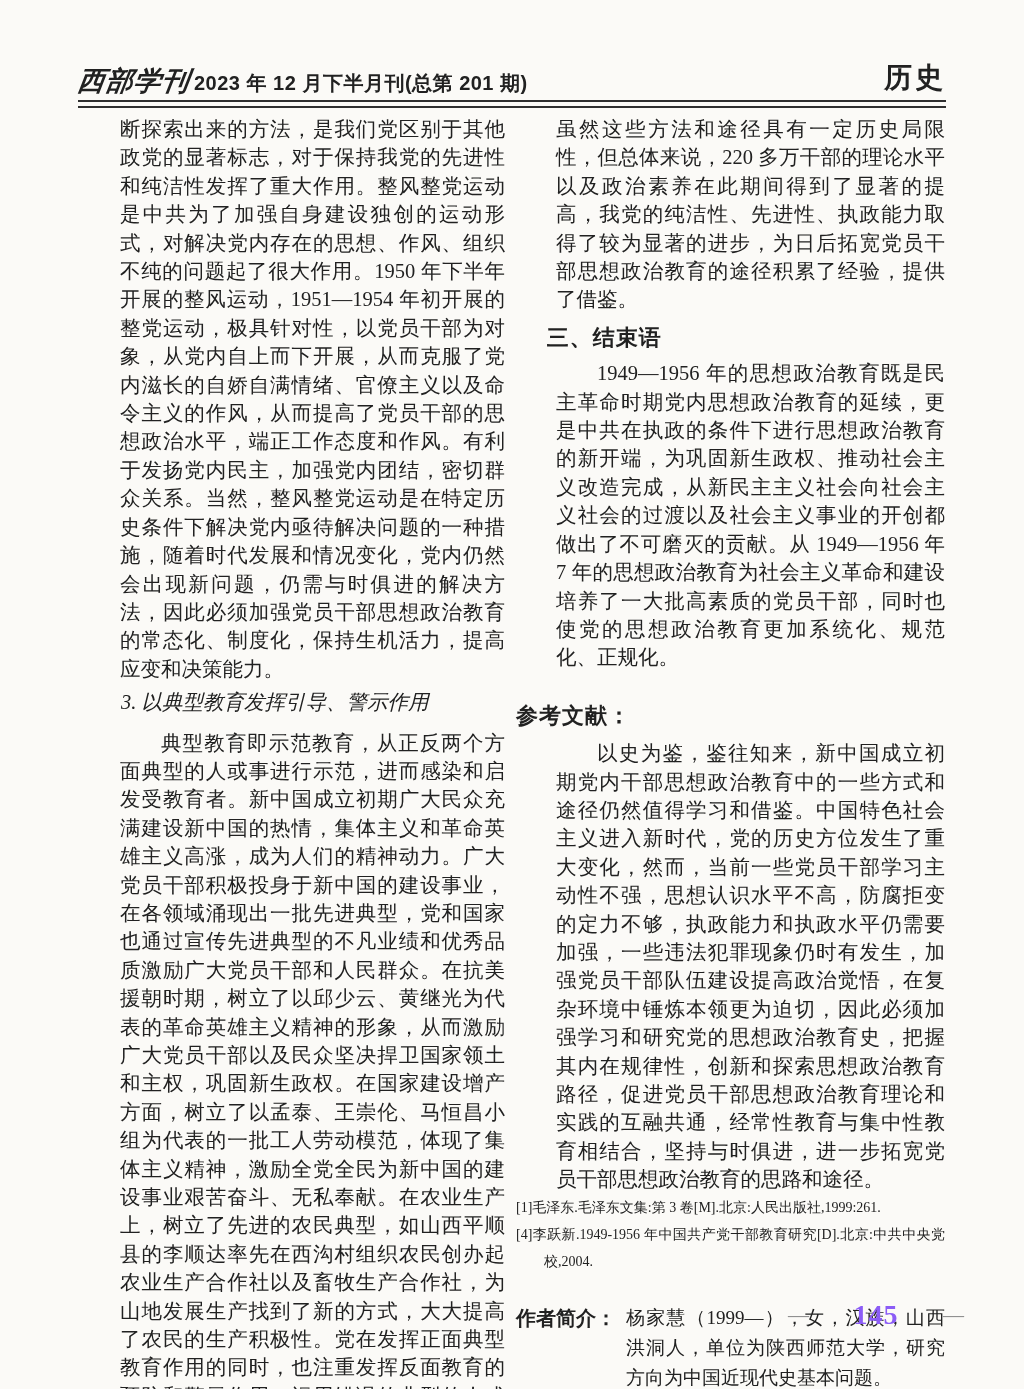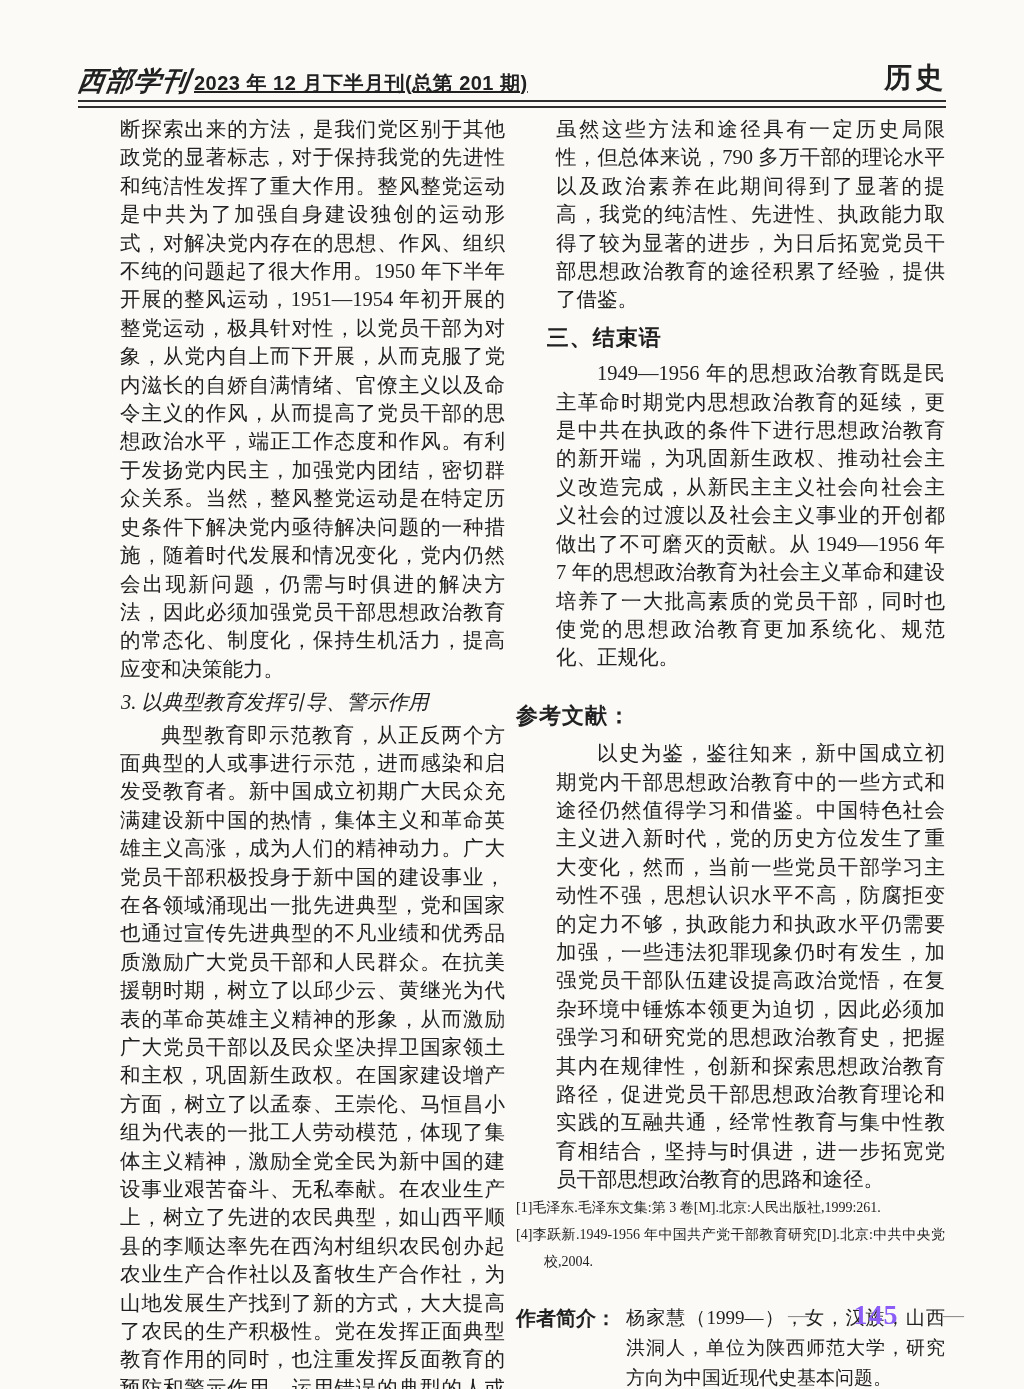--- a/index.html
+++ b/index.html
@@ -12,36 +12,36 @@
   .header{position:absolute;left:78px;right:78px;top:58px;height:36px;
     display:flex;justify-content:space-between;align-items:flex-end;}
   .header-left{display:flex;align-items:flex-end;}
   .journal-logo{
     font-family:"DejaVu Serif","Liberation Serif",serif;
     font-style:italic;font-weight:bold;font-size:27px;line-height:1;
     transform:skewX(-8deg);letter-spacing:1px;margin-right:4px;
   }
   .journal-issue{
     font-family:"Liberation Sans","DejaVu Sans",sans-serif;
-    font-weight:bold;font-size:20px;line-height:1.1;letter-spacing:.5px;text-decoration:underline;
+    font-weight:bold;font-size:20px;line-height:1.1;letter-spacing:.5px;
   }
   .section-label{
     font-family:"Liberation Sans","DejaVu Sans",sans-serif;
     font-weight:bold;font-size:28px;line-height:1.1;letter-spacing:3px;
   }
   .header-rule{position:absolute;left:78px;right:78px;top:100px;height:4px;
     border-top:2px solid #2f2f2f;border-bottom:2px solid #2f2f2f;}
   
   .col{position:absolute;top:115px;font-size:20.5px;line-height:28.4px;}
   #left-col{left:80px;width:425px;}
   #right-col{left:516px;width:429px;}
   .block{margin:0;}
   .paragraph{text-align:justify;text-justify:inter-ideograph;margin-left:40px;}
   .paragraph.indent{text-indent:2em;}
-  .subheading{font-style:italic;text-indent:2em;margin:5px 0 4px;}
+  .subheading{font-style:italic;text-indent:2em;margin:5px 0 12px;}
   .heading{
     font-family:"Liberation Sans","DejaVu Sans",sans-serif;
     font-weight:bold;font-size:22px;text-indent:1.4em;margin:10px 0 7px;
     letter-spacing:1px;
   }
   .ref-heading{
     font-family:"Liberation Sans","DejaVu Sans",sans-serif;
     font-weight:bold;font-size:22px;margin:30px 0 9px;letter-spacing:1px;
   }
   .reference{
@@ -74,21 +74,21 @@
 
   <div class="header-rule"></div>
 
   <div class="col" id="left-col">
       <div class="block paragraph">断探索出来的方法，是我们党区别于其他政党的显著标志，对于保持我党的先进性和纯洁性发挥了重大作用。整风整党运动是中共为了加强自身建设独创的运动形式，对解决党内存在的思想、作风、组织不纯的问题起了很大作用。1950 年下半年开展的整风运动，1951—1954 年初开展的整党运动，极具针对性，以党员干部为对象，从党内自上而下开展，从而克服了党内滋长的自娇自满情绪、官僚主义以及命令主义的作风，从而提高了党员干部的思想政治水平，端正工作态度和作风。有利于发扬党内民主，加强党内团结，密切群众关系。当然，整风整党运动是在特定历史条件下解决党内亟待解决问题的一种措施，随着时代发展和情况变化，党内仍然会出现新问题，仍需与时俱进的解决方法，因此必须加强党员干部思想政治教育的常态化、制度化，保持生机活力，提高应变和决策能力。</div>
       <div class="block subheading">3. 以典型教育发挥引导、警示作用</div>
       <div class="block paragraph indent">典型教育即示范教育，从正反两个方面典型的人或事进行示范，进而感染和启发受教育者。新中国成立初期广大民众充满建设新中国的热情，集体主义和革命英雄主义高涨，成为人们的精神动力。广大党员干部积极投身于新中国的建设事业，在各领域涌现出一批先进典型，党和国家也通过宣传先进典型的不凡业绩和优秀品质激励广大党员干部和人民群众。在抗美援朝时期，树立了以邱少云、黄继光为代表的革命英雄主义精神的形象，从而激励广大党员干部以及民众坚决捍卫国家领土和主权，巩固新生政权。在国家建设增产方面，树立了以孟泰、王崇伦、马恒昌小组为代表的一批工人劳动模范，体现了集体主义精神，激励全党全民为新中国的建设事业艰苦奋斗、无私奉献。在农业生产上，树立了先进的农民典型，如山西平顺县的李顺达率先在西沟村组织农民创办起农业生产合作社以及畜牧生产合作社，为山地发展生产找到了新的方式，大大提高了农民的生产积极性。党在发挥正面典型教育作用的同时，也注重发挥反面教育的预防和警示作用，运用错误的典型的人或事教育广大干部群众，帮助他们分辨落后、错误思想，从而加强防范和抵制，主动向正面典型学习。</div>
       <div class="block paragraph indent">1949—1956 年期间，为了提高干部群众的思想认识，进行有效的思想政治教育，中国共产党通过多种措施途径，切实增强了干部思想政治教育的实效性。</div>
     </div>
   <div class="col" id="right-col">
-      <div class="block paragraph">虽然这些方法和途径具有一定历史局限性，但总体来说，790 多万干部的理论水平以及政治素养在此期间得到了显著的提高，我党的纯洁性、先进性、执政能力取得了较为显著的进步，为日后拓宽党员干部思想政治教育的途径积累了经验，提供了借鉴。</div>
+      <div class="block paragraph">虽然这些方法和途径具有一定历史局限性，但总体来说，220 多万干部的理论水平以及政治素养在此期间得到了显著的提高，我党的纯洁性、先进性、执政能力取得了较为显著的进步，为日后拓宽党员干部思想政治教育的途径积累了经验，提供了借鉴。</div>
       <div class="block heading">三、结束语</div>
       <div class="block paragraph indent">1949—1956 年的思想政治教育既是民主革命时期党内思想政治教育的延续，更是中共在执政的条件下进行思想政治教育的新开端，为巩固新生政权、推动社会主义改造完成，从新民主主义社会向社会主义社会的过渡以及社会主义事业的开创都做出了不可磨灭的贡献。从 1949—1956 年 7 年的思想政治教育为社会主义革命和建设培养了一大批高素质的党员干部，同时也使党的思想政治教育更加系统化、规范化、正规化。</div>
       <div class="block ref-heading">参考文献：</div>
       <div class="block paragraph indent">以史为鉴，鉴往知来，新中国成立初期党内干部思想政治教育中的一些方式和途径仍然值得学习和借鉴。中国特色社会主义进入新时代，党的历史方位发生了重大变化，然而，当前一些党员干部学习主动性不强，思想认识水平不高，防腐拒变的定力不够，执政能力和执政水平仍需要加强，一些违法犯罪现象仍时有发生，加强党员干部队伍建设提高政治觉悟，在复杂环境中锤炼本领更为迫切，因此必须加强学习和研究党的思想政治教育史，把握其内在规律性，创新和探索思想政治教育路径，促进党员干部思想政治教育理论和实践的互融共通，经常性教育与集中性教育相结合，坚持与时俱进，进一步拓宽党员干部思想政治教育的思路和途径。</div>
       <div class="block reference">[1]毛泽东.毛泽东文集:第 3 卷[M].北京:人民出版社,1999:261.</div>
       <div class="block reference">[4]李跃新.1949-1956 年中国共产党干部教育研究[D].北京:中共中央党校,2004.</div>
       <div class="block author"><span class="author-label">作者简介：</span><span class="author-text">杨家慧（1999—），女，汉族，山西洪洞人，单位为陕西师范大学，研究方向为中国近现代史基本问题。</span></div>
     </div>
 
   <div class="footer">

